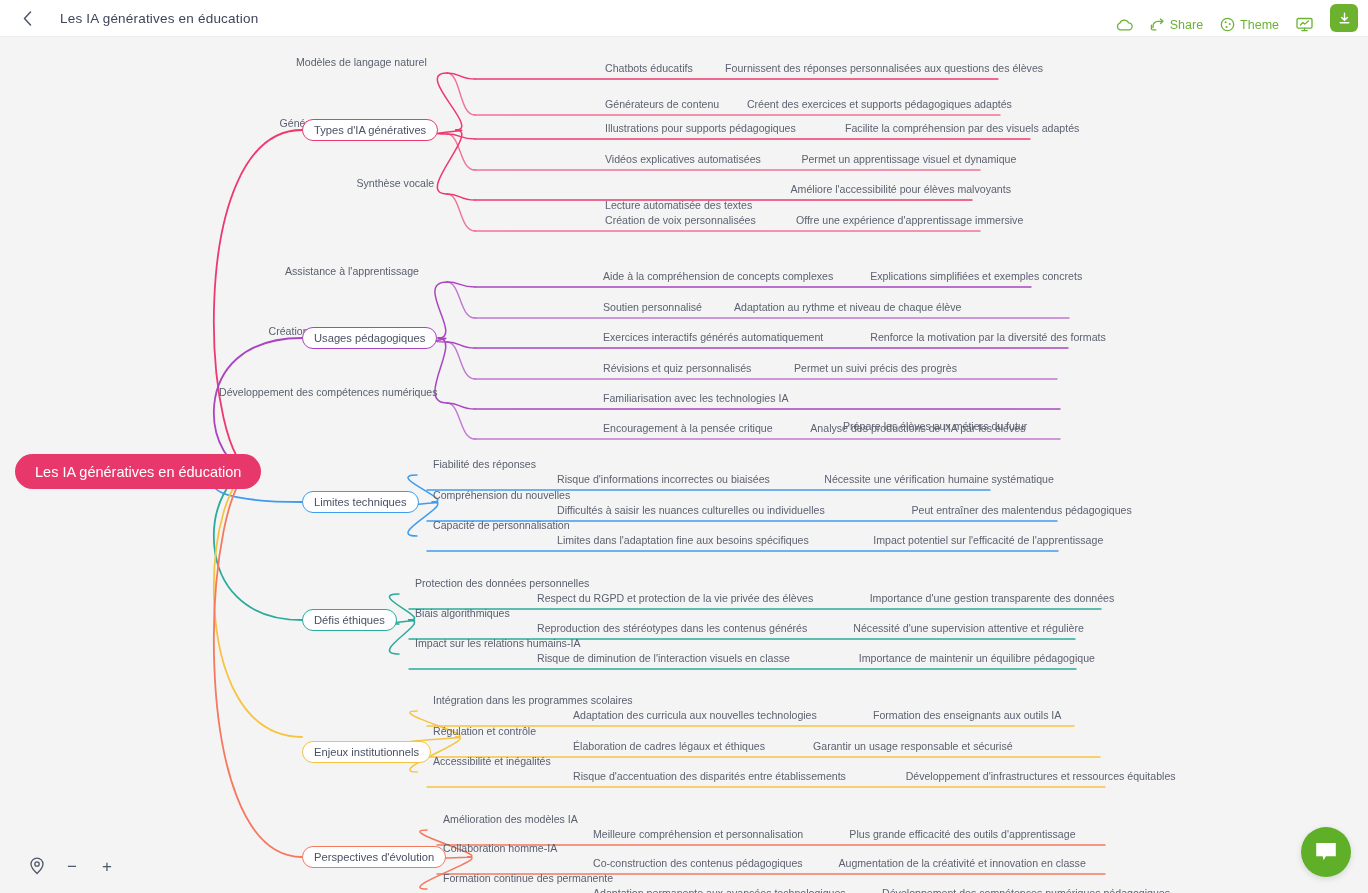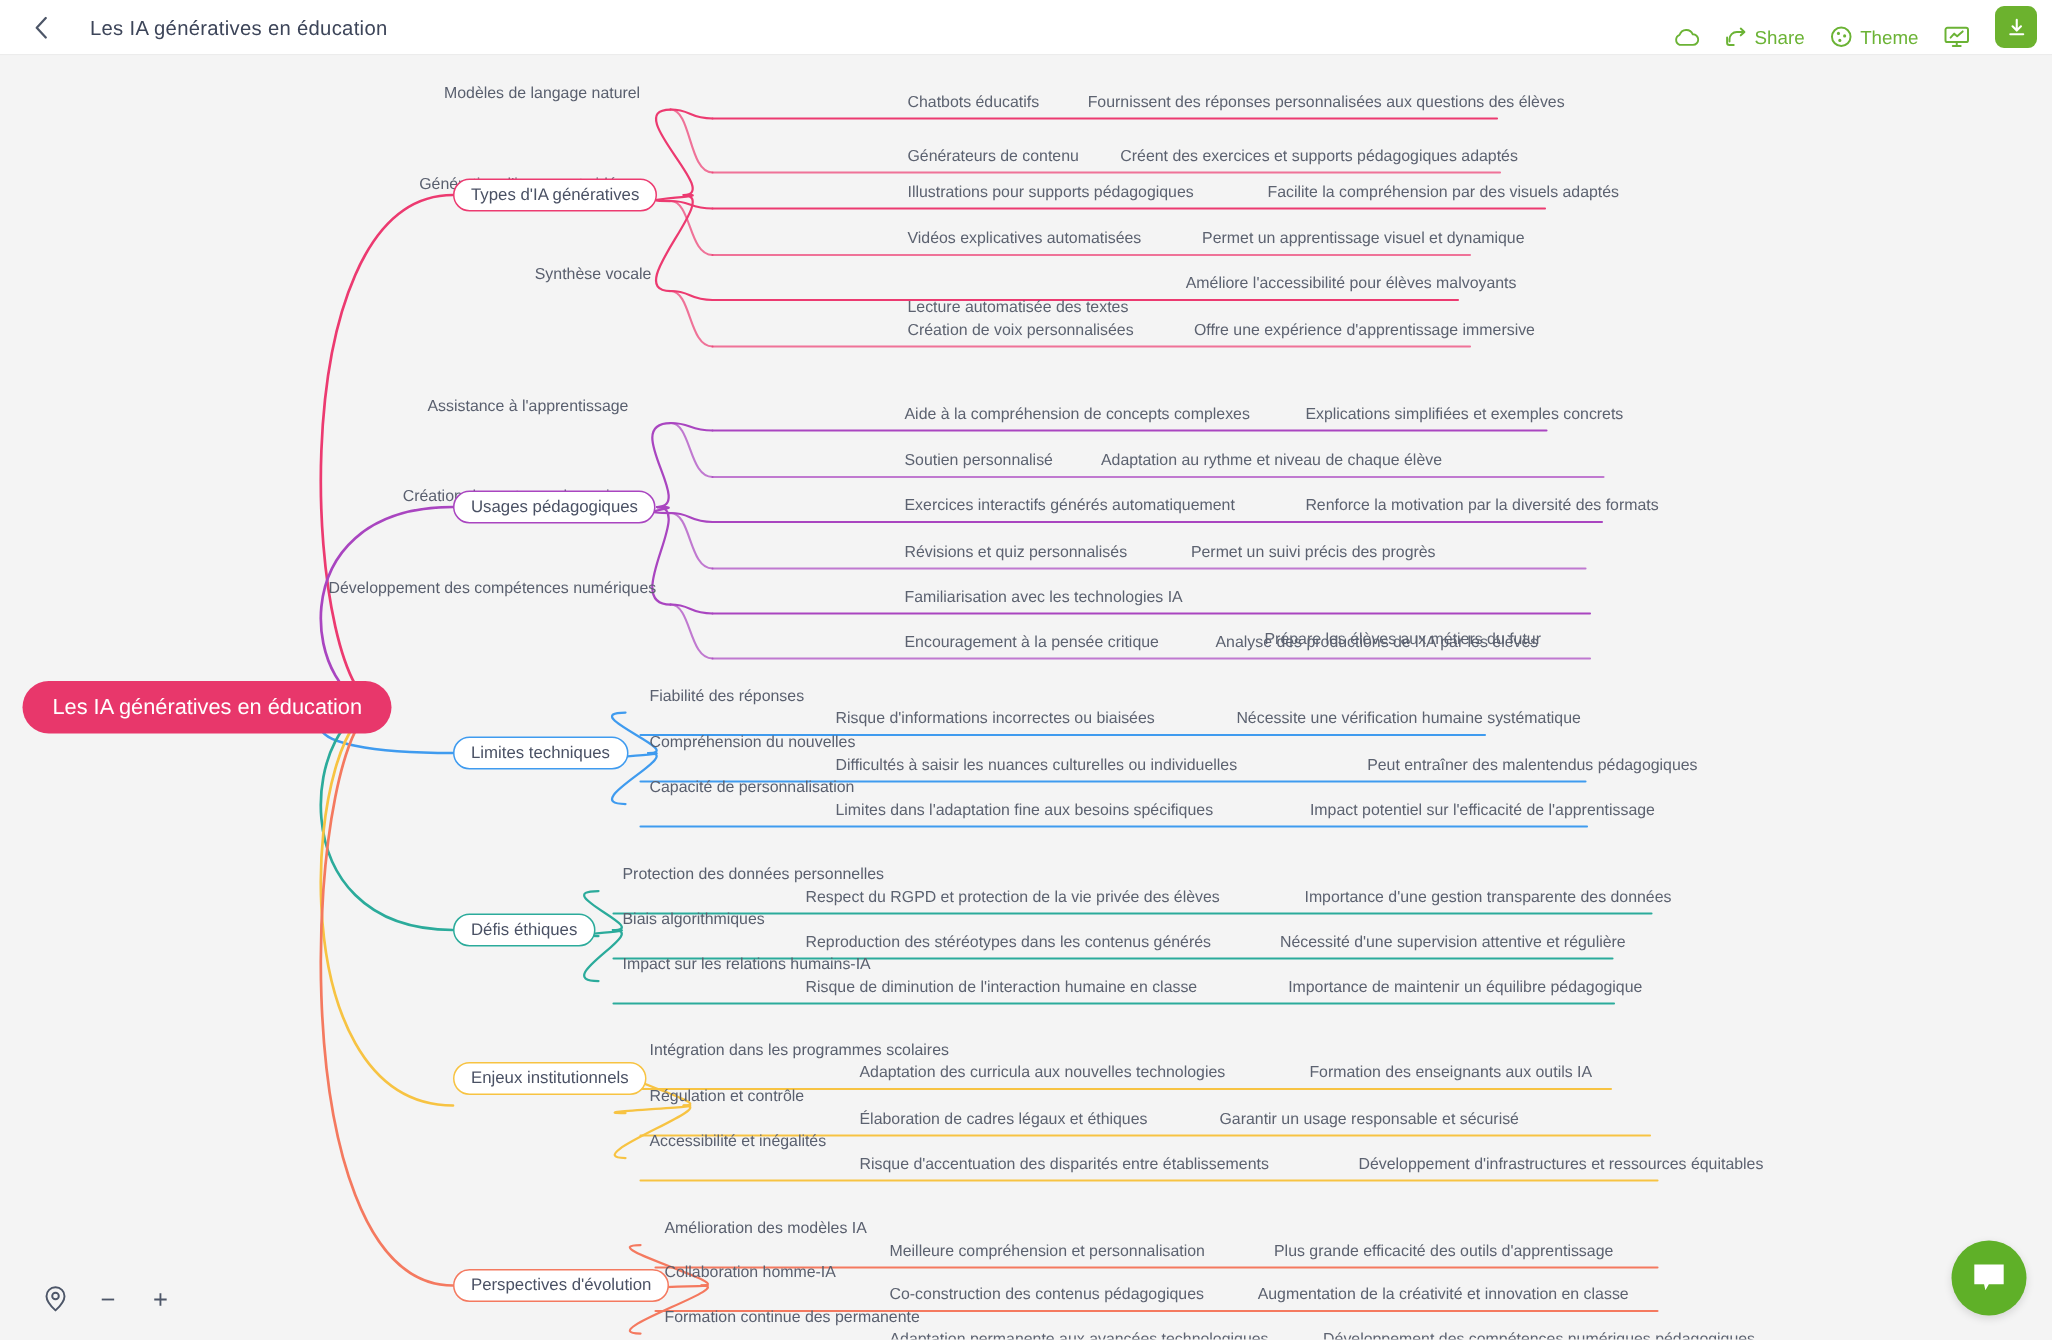--- a/index.html
+++ b/index.html
@@ -276,23 +276,23 @@
       <div class="leaf-label" style="left: 557px; top: 497px;">Limites dans l'adaptation fine aux besoins spécifiques</div>
       <div class="leaf-label" style="left: 873.3px; top: 497px;">Impact potentiel sur l'efficacité de l'apprentissage</div>
       <div class="branch-node" style="border-color: rgb(43, 171, 155); left: 302px; top: 572px;">Défis éthiques</div>
       <div class="sub-label" style="left: 415px; top: 540px;">Protection des données personnelles</div>
       <div class="leaf-label" style="left: 537px; top: 555px;">Respect du RGPD et protection de la vie privée des élèves</div>
       <div class="leaf-label" style="left: 869.65px; top: 555px;">Importance d'une gestion transparente des données</div>
       <div class="sub-label" style="left: 415px; top: 570px;">Biais algorithmiques</div>
       <div class="leaf-label" style="left: 537px; top: 585px;">Reproduction des stéréotypes dans les contenus générés</div>
       <div class="leaf-label" style="left: 853.3px; top: 585px;">Nécessité d'une supervision attentive et régulière</div>
       <div class="sub-label" style="left: 415px; top: 600px;">Impact sur les relations humains-IA</div>
-      <div class="leaf-label" style="left: 537px; top: 615px;">Risque de diminution de l'interaction humaine en classe</div>
+      <div class="leaf-label" style="left: 537px; top: 615px;">Risque de diminution de l'interaction visuels en classe</div>
       <div class="leaf-label" style="left: 858.75px; top: 615px;">Importance de maintenir un équilibre pédagogique</div>
-      <div class="branch-node" style="border-color: rgb(247, 195, 66); left: 302px; top: 671px;">Enjeux institutionnels</div>
+      <div class="branch-node" style="border-color: rgb(247, 195, 66); left: 302px; top: 704px;">Enjeux institutionnels</div>
       <div class="sub-label" style="left: 433px; top: 657px;">Intégration dans les programmes scolaires</div>
       <div class="leaf-label" style="left: 573px; top: 672px;">Adaptation des curricula aux nouvelles technologies</div>
       <div class="leaf-label" style="left: 872.95px; top: 672px;">Formation des enseignants aux outils IA</div>
       <div class="sub-label" style="left: 433px; top: 688px;">Régulation et contrôle</div>
       <div class="leaf-label" style="left: 573px; top: 703px;">Élaboration de cadres légaux et éthiques</div>
       <div class="leaf-label" style="left: 813px; top: 703px;">Garantir un usage responsable et sécurisé</div>
       <div class="sub-label" style="left: 433px; top: 718px;">Accessibilité et inégalités</div>
       <div class="leaf-label" style="left: 573px; top: 733px;">Risque d'accentuation des disparités entre établissements</div>
       <div class="leaf-label" style="left: 905.65px; top: 733px;">Développement d'infrastructures et ressources équitables</div>
       <div class="branch-node" style="border-color: rgb(244, 121, 95); left: 302px; top: 809px;">Perspectives d'évolution</div>

